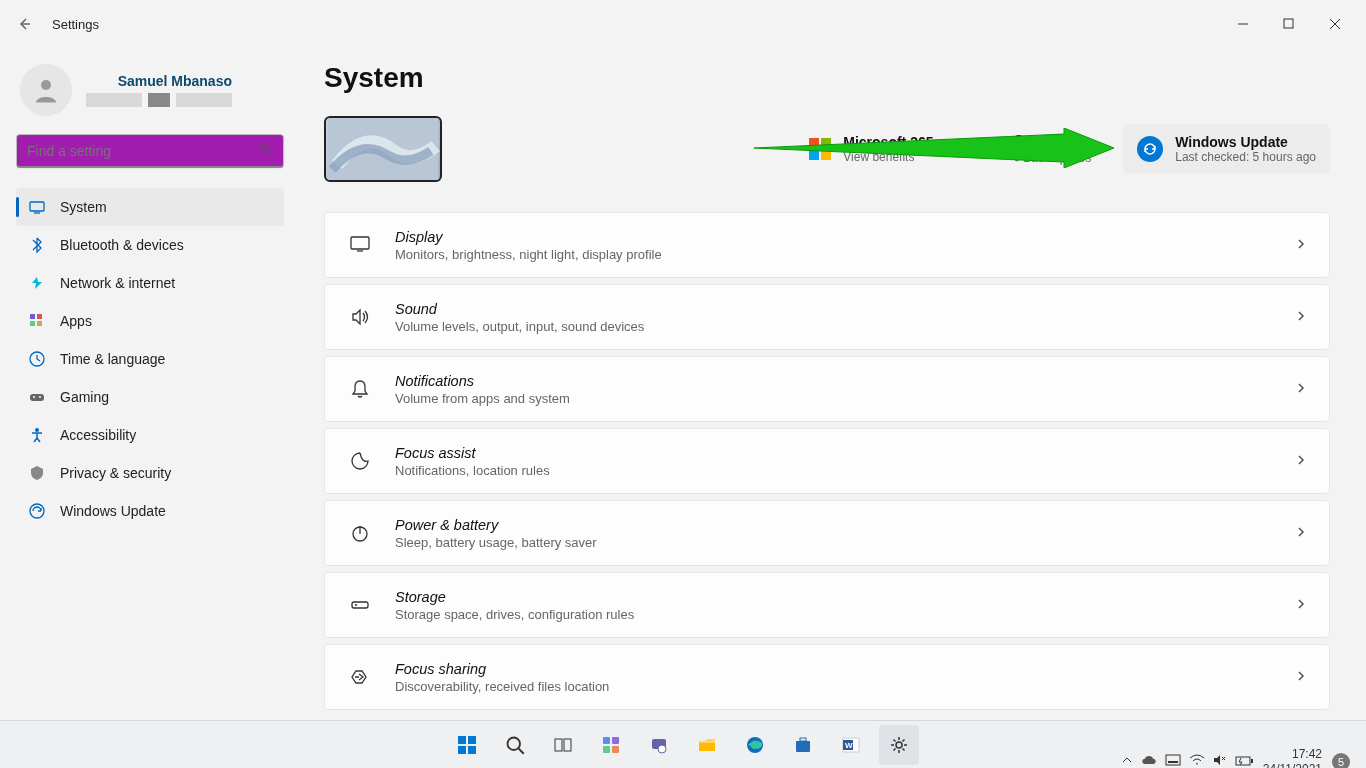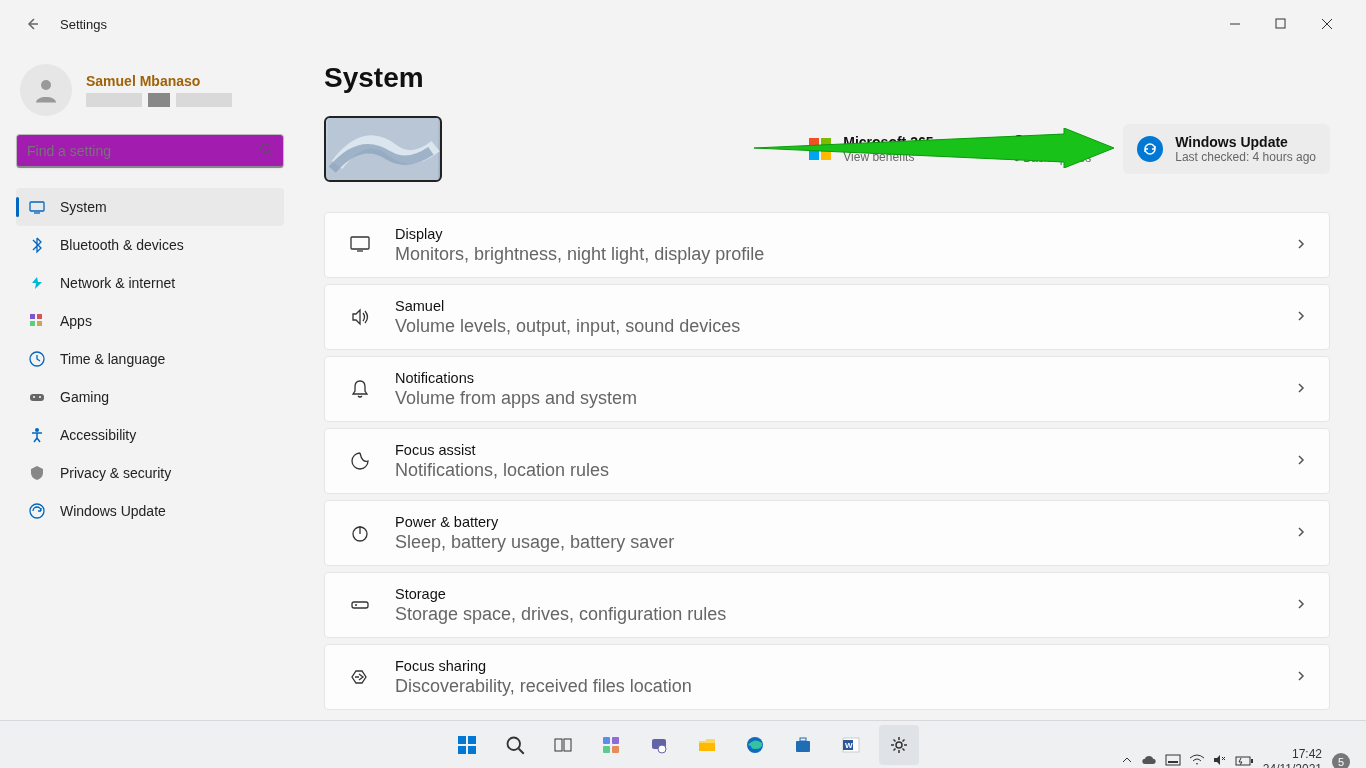--- a/index.html
+++ b/index.html
@@ -1,29 +1,29 @@
 <!DOCTYPE html>
 <html><head>
 <meta charset="utf-8">
 <style>
 * { margin: 0; padding: 0; box-sizing: border-box; font-family: "Segoe UI", sans-serif; }
 html, body { width: 1366px; height: 768px; overflow: hidden; background: #f3f3f3; }
 
-.titlebar { height: 48px; display: flex; align-items: center; padding: 0 16px; }
+.titlebar { height: 48px; display: flex; align-items: center; padding: 0 8px; }
 .titlebar .back { width: 32px; height: 32px; display: flex; align-items: center; justify-content: center; color: #666; border-radius: 4px; }
 .titlebar .title { margin-left: 12px; font-size: 13px; color: #222; }
 .titlebar .spacer { flex: 1; }
 .titlebar .winbtn { width: 46px; height: 32px; display: flex; align-items: center; justify-content: center; color: #333; }
 
 .content { display: flex; height: 672px; }
 
 .sidebar { width: 300px; padding: 8px 16px 0 16px; }
 .profile { display: flex; align-items: center; gap: 14px; margin: 8px 0 18px 4px; }
 .avatar { width: 52px; height: 52px; border-radius: 50%; background: #e6e6e6; display: flex; align-items: center; justify-content: center; color: #777; }
-.profile-name { font-size: 14px; font-weight: 600; color: #a16207; }
+.profile-name { font-size: 14px; font-weight: 600; color: #0c4a6e; text-align: right; }
 .profile-sub { display: flex; gap: 6px; margin-top: 4px; }
 .profile-sub .bar { height: 14px; background: #d9d9d9; }
 .profile-sub .bar.dark { background: #888; }
 
 .searchbox { display: flex; align-items: center; border: 1px solid #bbb; background: #a21caf; border-radius: 4px; height: 34px; padding: 0 10px; box-shadow: 0 1px 2px rgba(0,0,0,0.06); margin-bottom: 20px; border-bottom: 2px solid #888;}
 .searchbox input { flex: 1; border: none; outline: none; font-size: 14px; background: transparent; }
 .searchbox .sicon { color: #555; }
 
 .navitem { display: flex; align-items: center; gap: 14px; height: 38px; padding: 0 12px; border-radius: 4px; font-size: 14px; color: #222; cursor: pointer; }
 .navitem.active { background: #e9e9e9; position: relative; }
@@ -47,22 +47,22 @@
 .od-icon { width: 22px; height: 22px; color:#0078d4; }
 .wu-icon { width: 26px; height: 26px; border-radius: 50%; background:#0078d4; display:flex; align-items:center; justify-content:center; color:#fff; }
 .bullet { font-size: 11px; color: #666; margin-right: 3px; }
 
 .arrow-annotation { position: absolute; left: 430px; top: 12px; width: 360px; height: 40px; pointer-events: none; }
 
 .setlist { display: flex; flex-direction: column; gap: 6px; }
 .setitem { background: #fdfdfd; border: 1px solid #e5e5e5; border-radius: 4px; height: 66px; display: flex; align-items: center; padding: 0 22px; cursor: pointer; }
 .setitem .sicon2 { width: 26px; display:flex; justify-content:center; color:#333; margin-right: 22px; }
 .setitem .stexts { flex: 1; }
-.setitem .stitle { font-size: 14.5px; color: #111; }
-.setitem .ssub { font-size: 18px; color: #666; margin-top: 2px; }
+.setitem .stitle { font-size: 14.5px; color: #111; font-style: italic; }
+.setitem .ssub { font-size: 13px; color: #666; margin-top: 2px; }
 .setitem .chev { color: #555; }
 
 .taskbar { position: absolute; left: 0; right: 0; bottom: 0; height: 48px; background: #eef0f2; border-top: 1px solid #d6d8dc; display: flex; align-items: center; }
 .taskbar .center { position:absolute; left:50%; transform:translateX(-50%); display:flex; gap:8px; }
 .taskbar .tbtn { width:40px; height:40px; border-radius:4px; display:flex; align-items:center; justify-content:center; }
 .taskbar .tbtn.active { background:#dfe3e8; }
 .taskbar .tray { margin-left:auto; display:flex; align-items:center; gap:10px; padding-right:16px; color:#333; font-size:12px;margin-top:34px; }
 .taskbar .tray .clock { text-align:right; line-height:1.2; }
 .taskbar .tray .badge { width:18px; height:18px; border-radius:50%; background:#777; color:#fff; font-size:11px; display:flex; align-items:center; justify-content:center; }
 .tray-icons { display:flex; gap:8px; align-items:center; color:#444; }
@@ -246,21 +246,21 @@
 
       <div class="tile boxed">
         <div class="wu-icon">
           <svg width="16" height="16" viewBox="0 0 16 16">
               <path d="M3 8 A5 5 0 0 1 13 8 M13 8 L13 5 M13 8 L10 8" stroke="#fff" fill="none" stroke-width="1.5"></path>
               <path d="M13 8 A5 5 0 0 1 3 8 M3 8 L3 11 M3 8 L6 8" stroke="#fff" fill="none" stroke-width="1.5"></path>
             </svg>
         </div>
         <div>
           <div class="tile-title">Windows Update</div>
-          <div class="tile-sub">Last checked: 4 hours ago</div>
+          <div class="tile-sub">Last checked: 5 hours ago</div>
         </div>
       </div>
 
       <svg class="arrow-annotation" viewBox="0 0 360 40">
         <polygon points="0,20 310,6 310,0 360,20 310,40 310,34 0,20" fill="#18c218" stroke="#0a9a0a" stroke-width="1"></polygon>
       </svg>
     </div>
 
     <div class="setlist" id="setlist">
         <div class="setitem">
@@ -279,21 +279,21 @@
             </svg></div>
         </div>
         <div class="setitem">
           <div class="sicon2">
             <svg width="22" height="22" viewBox="0 0 22 22">
               <path d="M4 8 L7 8 L11 4 L11 18 L7 14 L4 14 Z" stroke="#333" fill="none" stroke-width="1.3"></path>
               <path d="M14 7 Q17 11 14 15 M16 5 Q21 11 16 17" stroke="#333" fill="none" stroke-width="1.3"></path>
             </svg>
           </div>
           <div class="stexts">
-            <div class="stitle">Samuel</div>
+            <div class="stitle">Sound</div>
             <div class="ssub">Volume levels, output, input, sound devices</div>
           </div>
           <div class="chev"><svg width="12" height="12" viewBox="0 0 12 12">
               <path d="M4 2 L8 6 L4 10" stroke="#555" fill="none" stroke-width="1.5"></path>
             </svg></div>
         </div>
         <div class="setitem">
           <div class="sicon2">
             <svg width="22" height="22" viewBox="0 0 22 22">
               <path d="M11 3 Q16 3 16 9 L16 13 L18 16 L4 16 L6 13 L6 9 Q6 3 11 3" stroke="#333" fill="none" stroke-width="1.3"></path>

